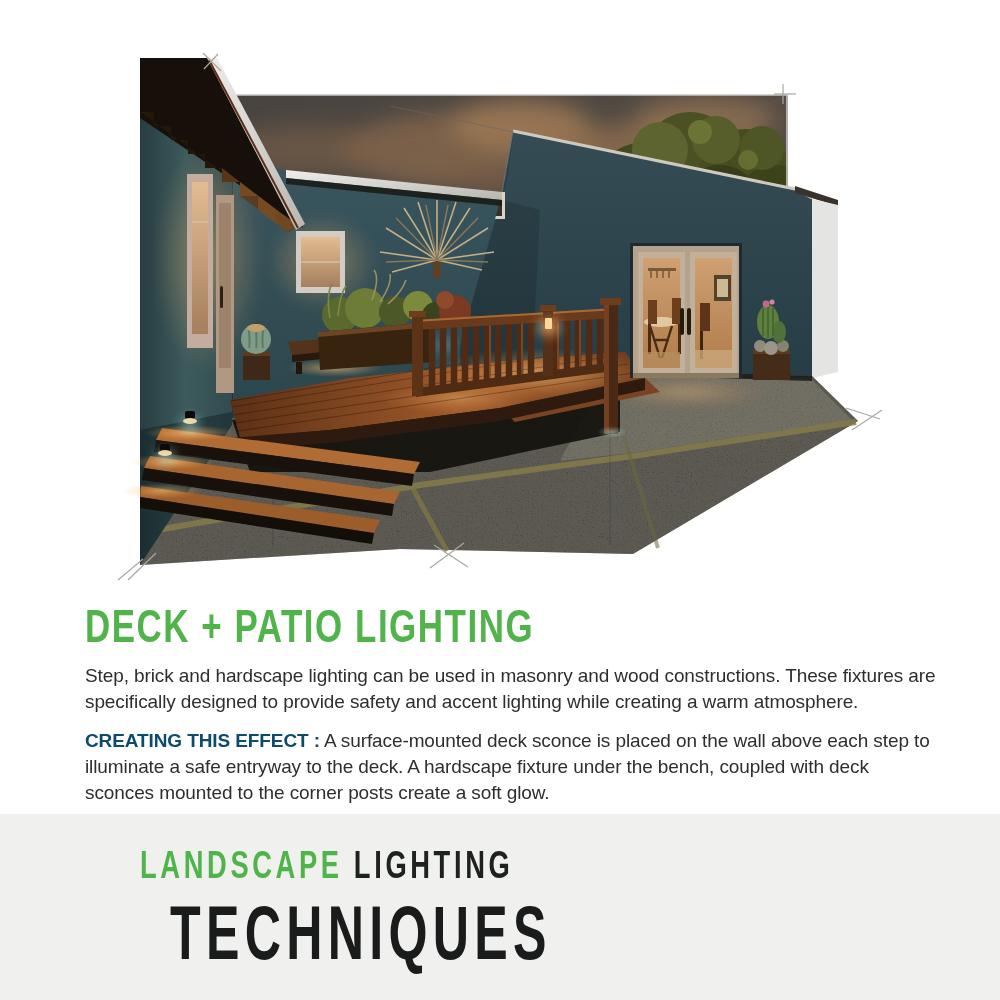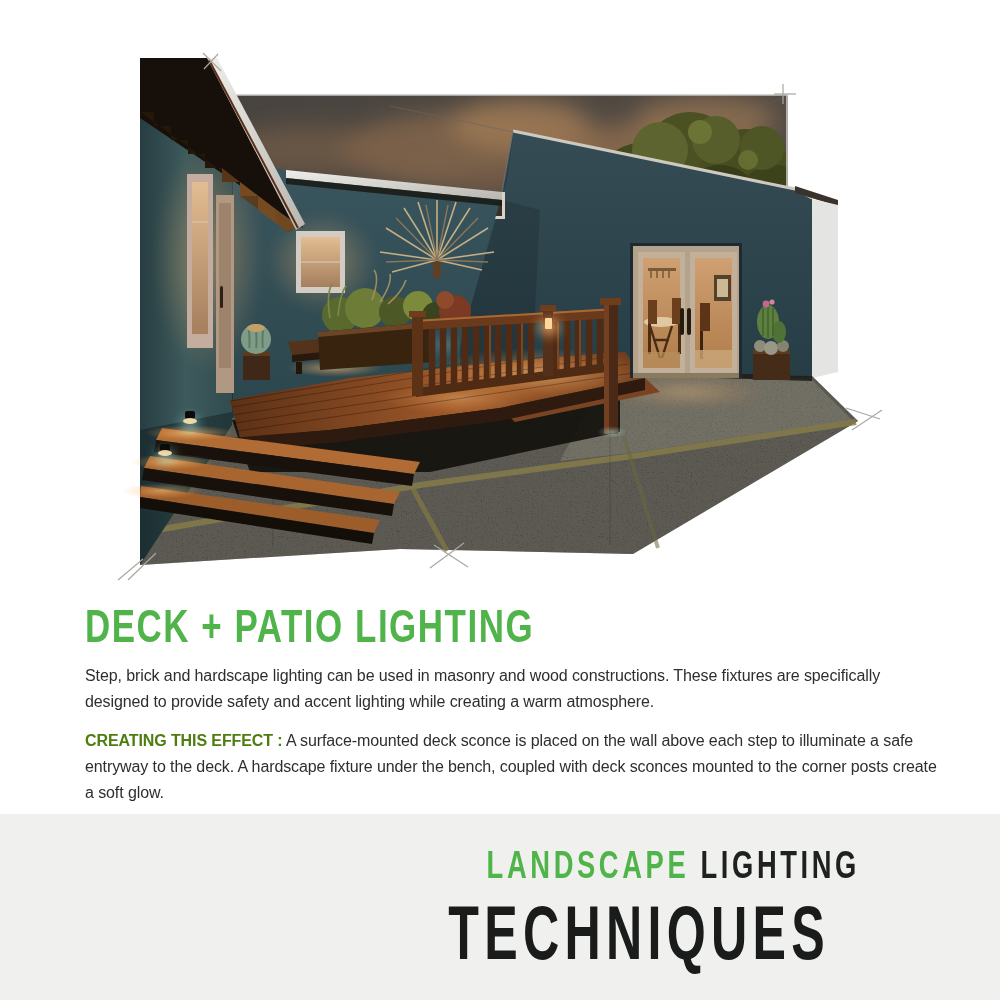--- a/index.html
+++ b/index.html
@@ -2,23 +2,23 @@
 <html><head>
 <meta charset="utf-8">
 <style>
   html,body{margin:0;padding:0;background:#fff;}
   .page{position:relative;width:1000px;height:1000px;background:#ffffff;overflow:hidden;
         font-family:"Liberation Sans",sans-serif;padding-left:9px;}
   .scene{position:absolute;left:0;top:0;width:1000px;height:620px;}
   .copy{position:absolute;left:85px;top:603px;width:856px;}
   .copy h1{margin:0 0 14px 0;font-size:46px;line-height:1.0;font-weight:700;color:#50b44b;
            letter-spacing:2px;transform:scaleX(.76);transform-origin:left center;white-space:nowrap;}
-  .copy p{margin:0 0 13px 0;font-size:16px;line-height:26px;color:#2e2e2e;letter-spacing:-.1px;}
-  .copy p b{font-weight:700;color:#4d7c0f;}
-  .footer{position:absolute;left:0;top:814px;width:1000px;height:186px;background:#f0f0ef;text-align:right;}
+  .copy p{margin:0 0 13px 0;font-size:19px;line-height:26px;color:#2e2e2e;letter-spacing:-.1px;}
+  .copy p b{font-weight:700;color:#0c4a6e;}
+  .footer{position:absolute;left:0;top:814px;width:1000px;height:186px;background:#f0f0ef;text-align:left;}
   .brand-line{margin-top:30px;font-size:38px;font-weight:700;letter-spacing:5px;color:#1d211f;
               transform:scaleX(.72);transform-origin:center;white-space:nowrap;}
   .brand-line .green{color:#4fb44a;}
   .brand-big{margin-top:2px;font-size:76px;font-weight:700;letter-spacing:8px;color:#191c1a;
              transform:scaleX(.66);transform-origin:center;white-space:nowrap;}
 </style>
 </head>
 <body>
 
 <div class="page">

